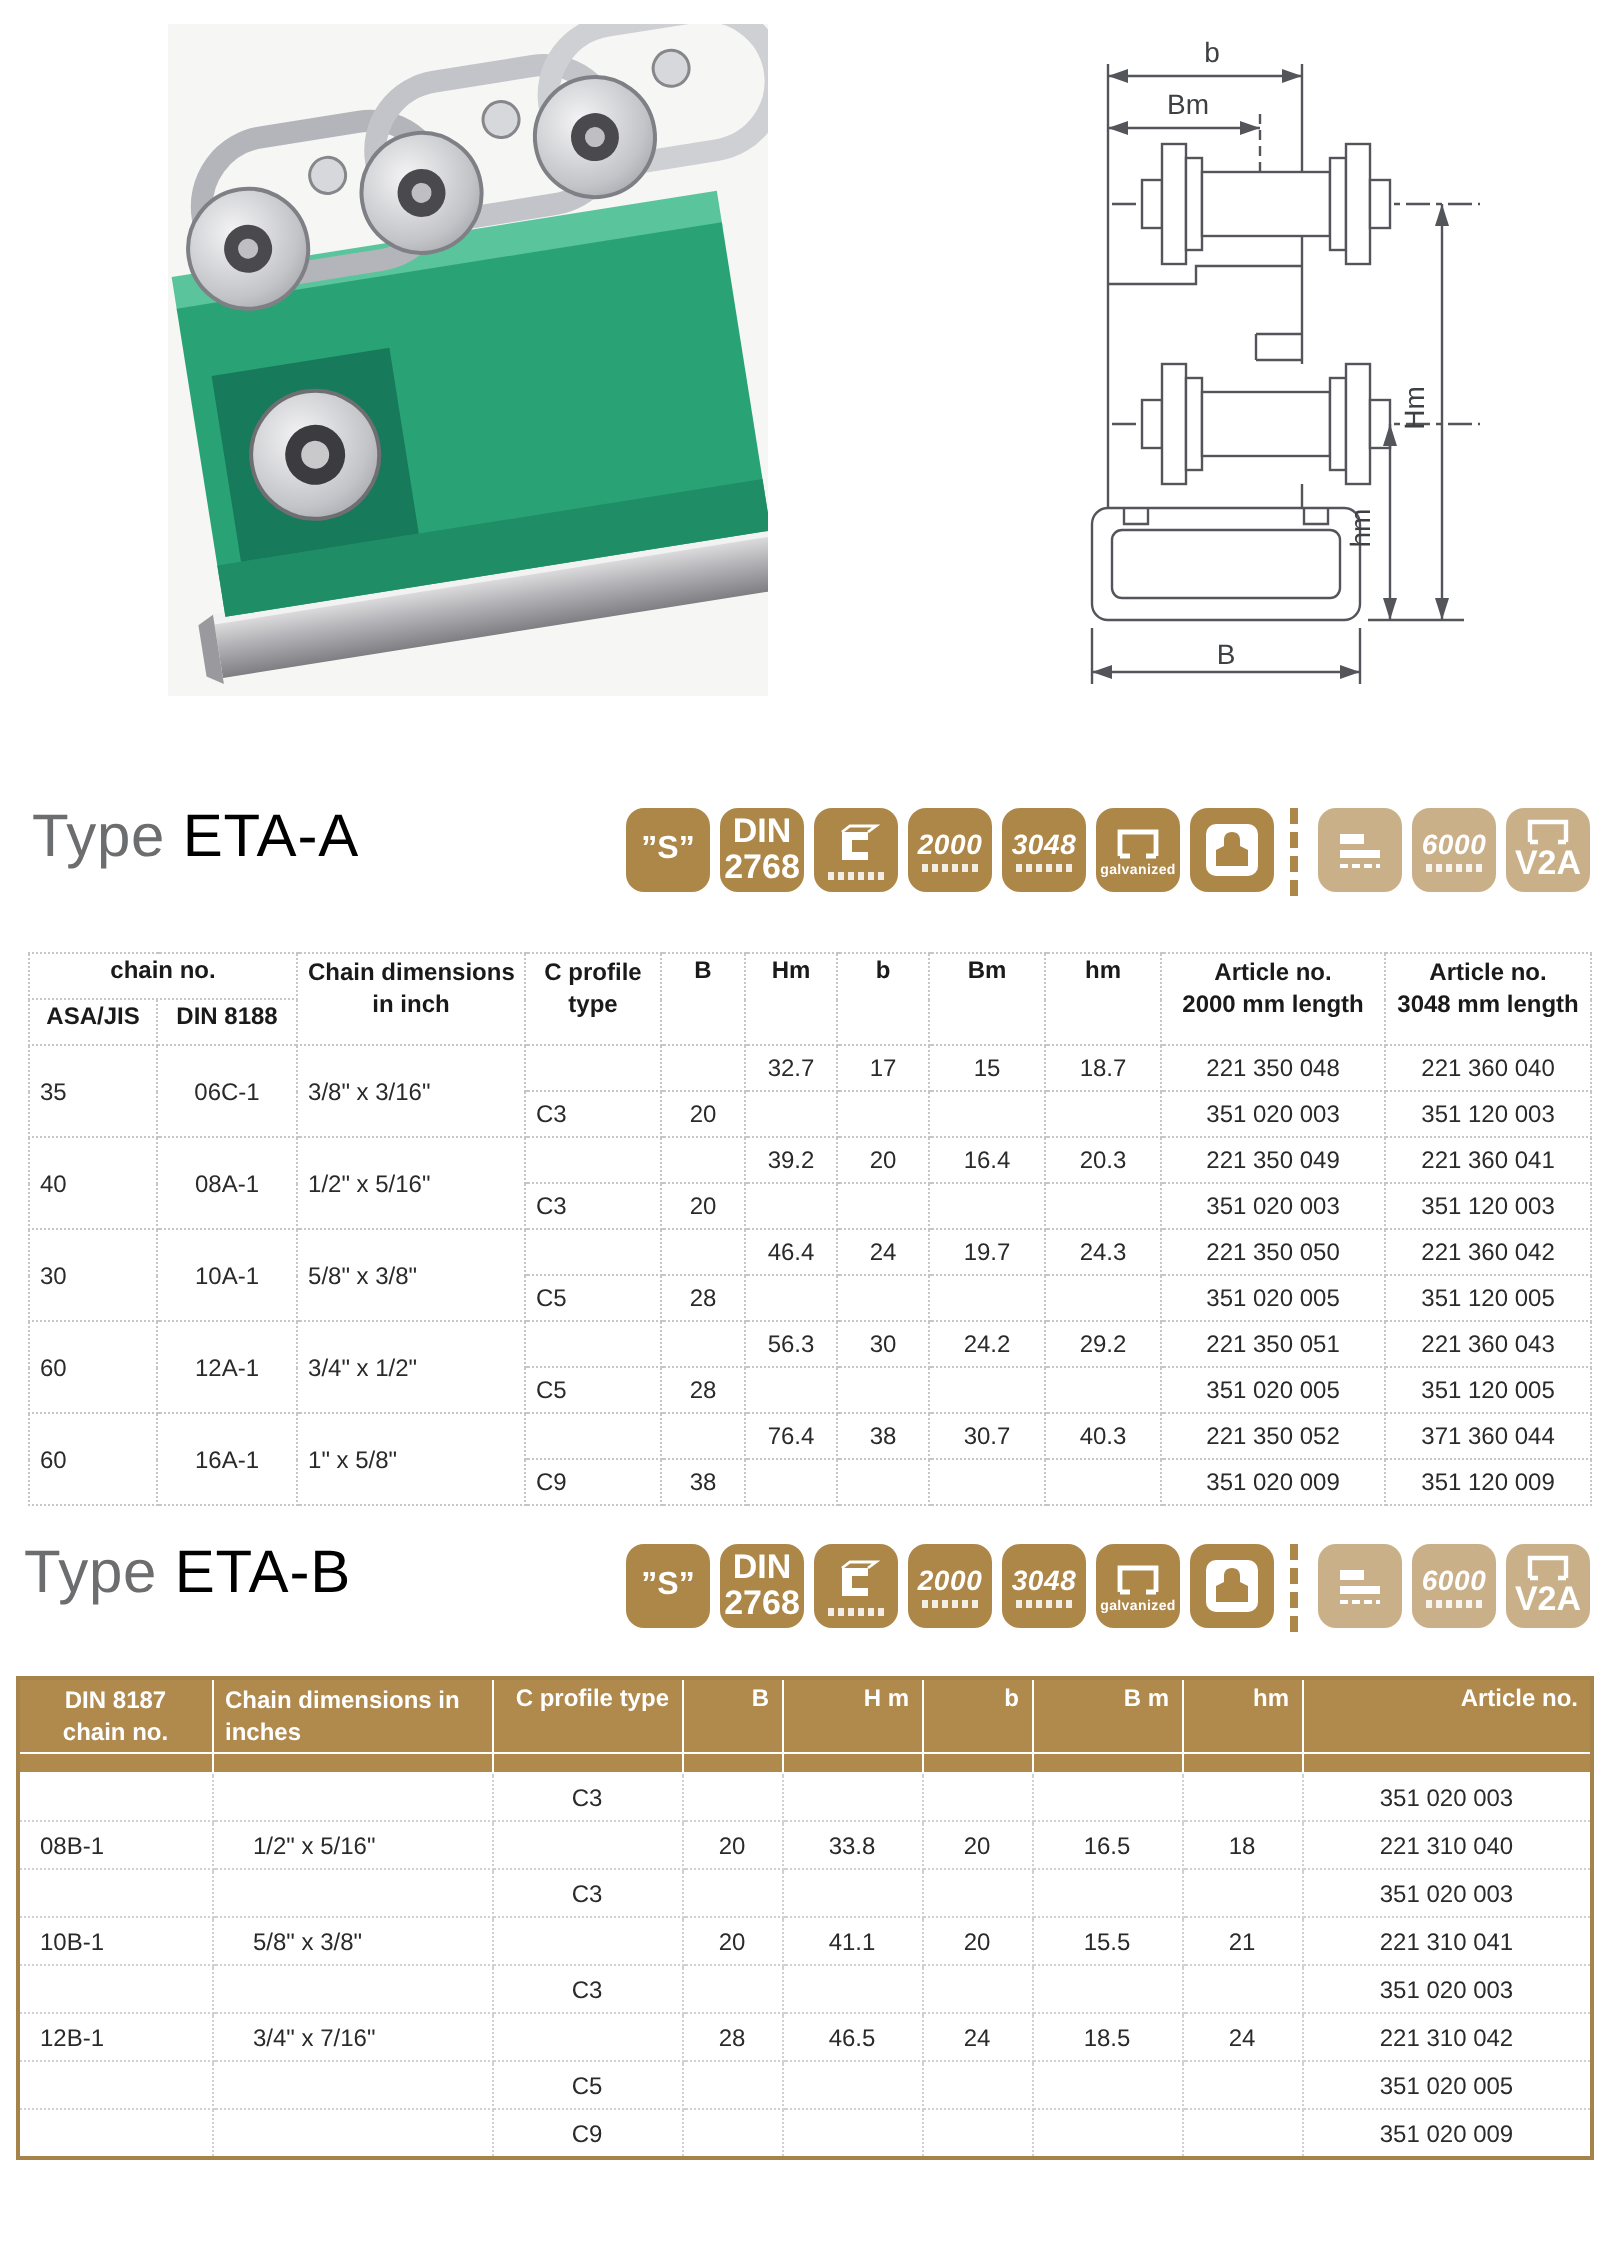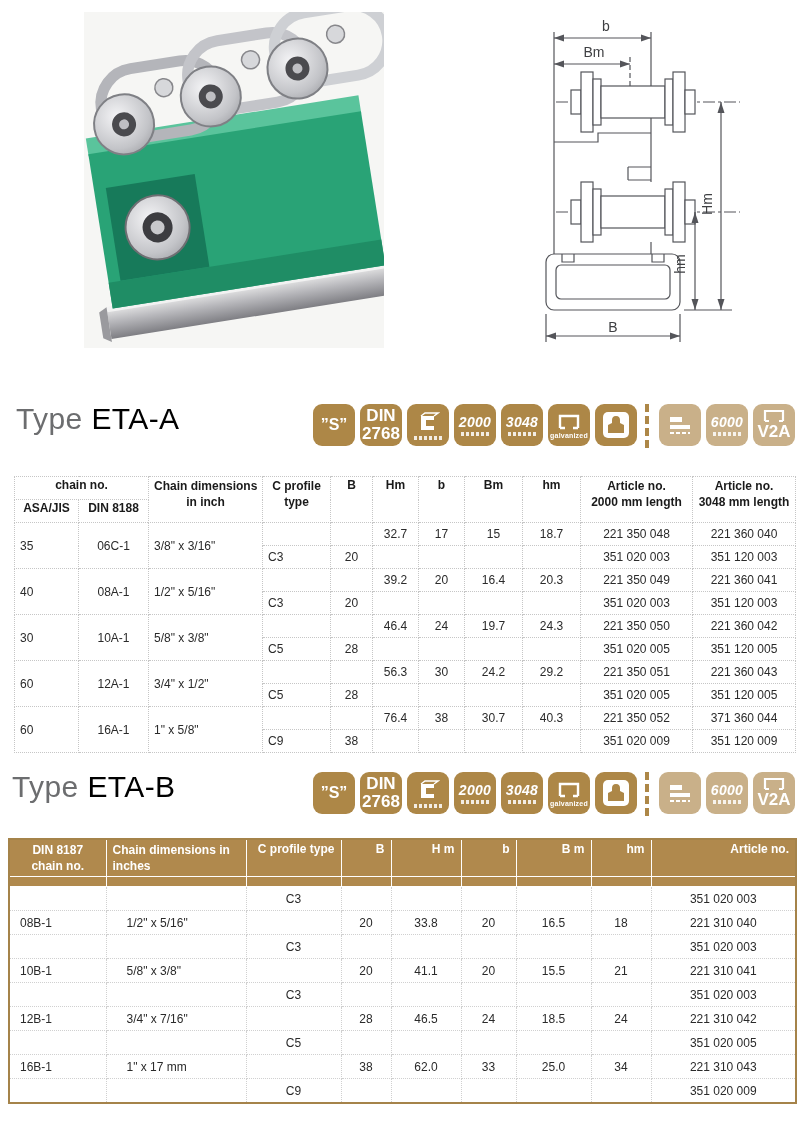--- a/index.html
+++ b/index.html
@@ -598,31 +598,20 @@
       <td class="c">C5</td>
       <td></td>
           <td></td>
       <td></td>
           <td></td>
       <td></td>
       <td class="c">351 020 005</td>
     </tr>
 
     <tr>
-      <td class="l pl10">16B-1</td>
-      <td class="l pl20">1" x 17 mm</td>
-      <td></td>
-      <td class="c">38</td>
-      <td class="c">62.0</td>
-      <td class="c">33</td>
-      <td class="c">25.0</td>
-      <td class="c">34</td>
-      <td class="c">221 310 043</td>
-    </tr>
-    <tr>
       <td></td>
           <td></td>
       <td class="c">C9</td>
       <td></td>
           <td></td>
       <td></td>
           <td></td>
       <td></td>
       <td class="c">351 020 009</td>
     </tr>

